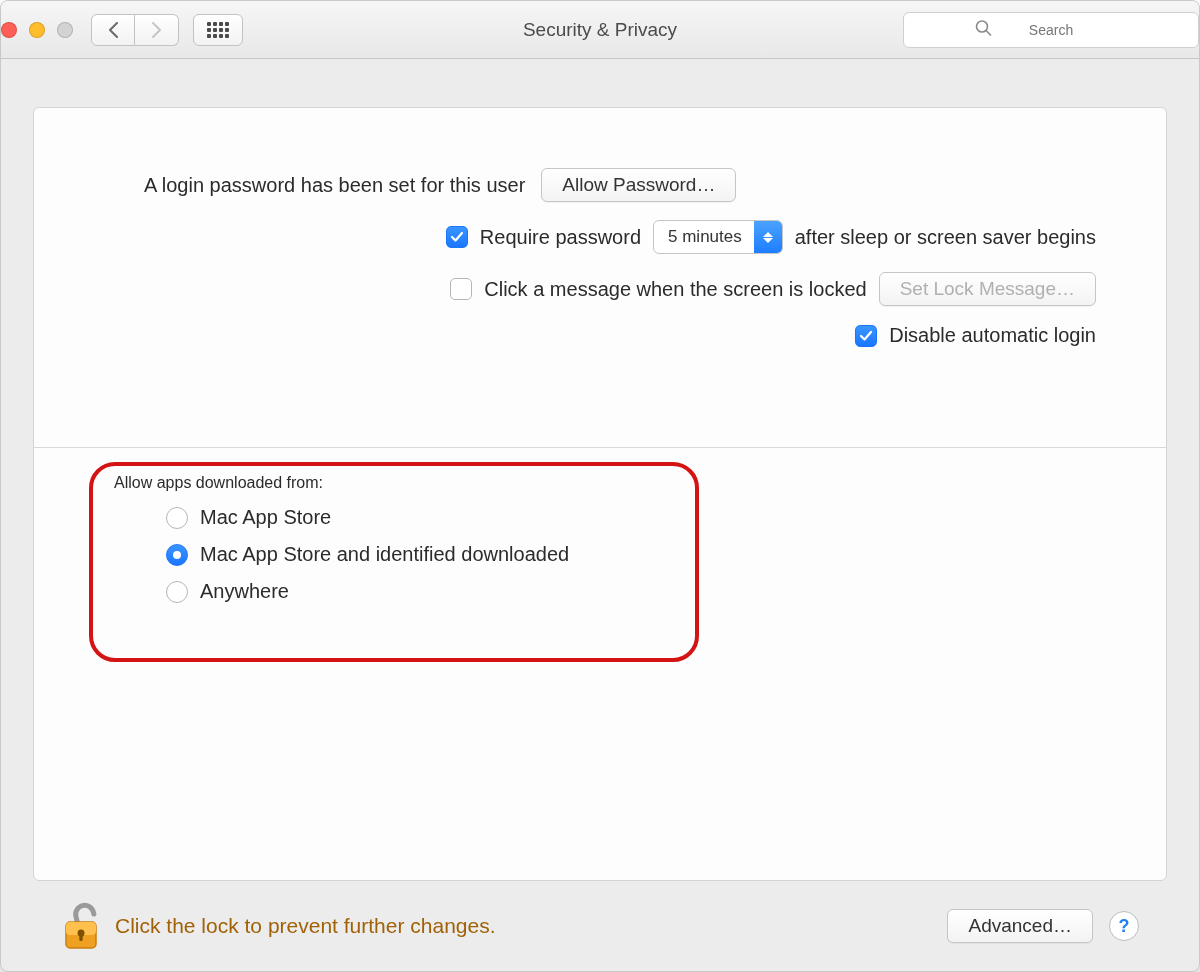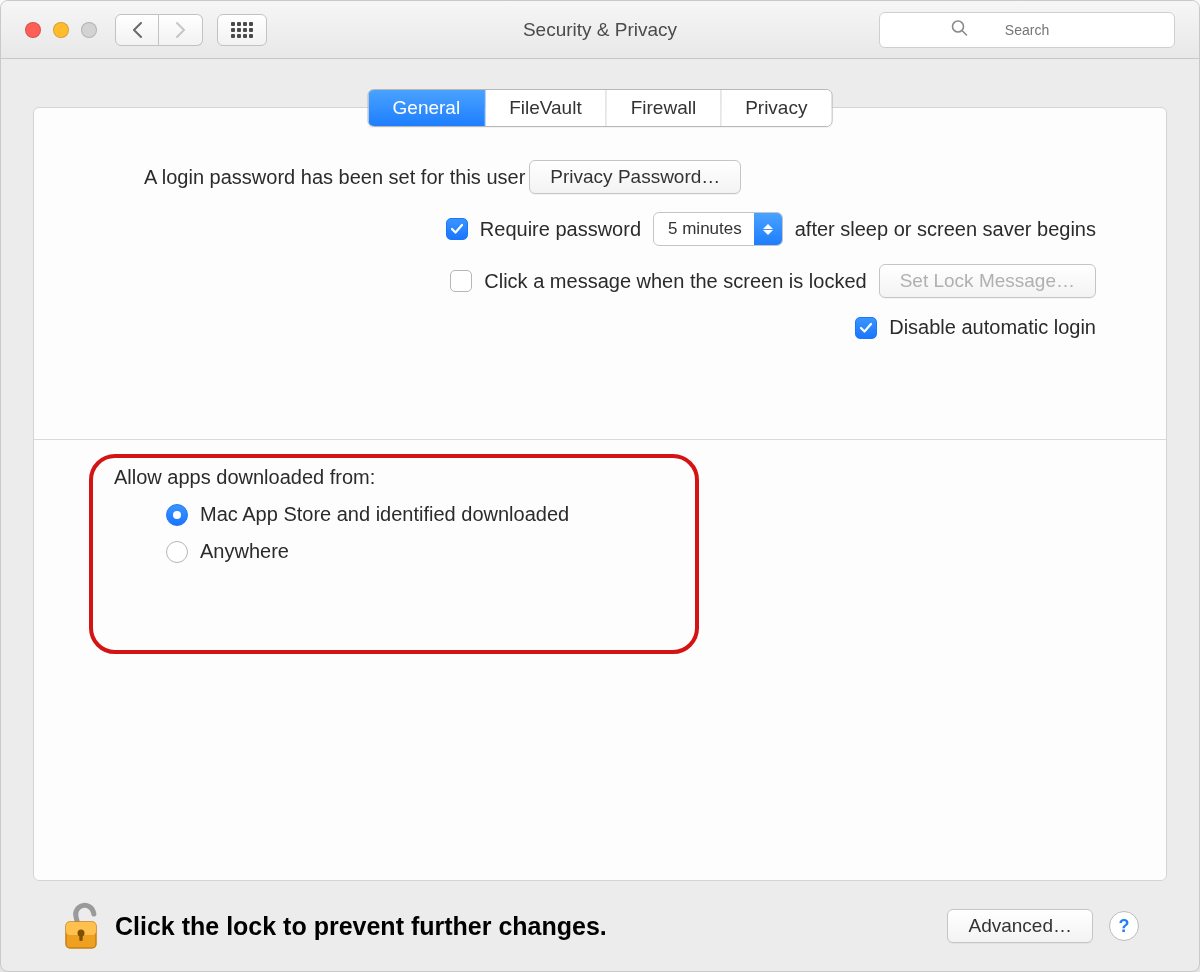--- a/index.html
+++ b/index.html
@@ -21,21 +21,21 @@
     flex-direction: column;
     overflow: hidden;
   }
   
   .titlebar {
     height: 58px;
     background: linear-gradient(#f6f6f6, #e8e8e8);
     border-bottom: 1px solid #c7c7c7;
     display: flex;
     align-items: center;
-    padding: 0 24px;
+    padding: 0 0;
     position: relative;
   }
   .traffic {
     display: flex;
     gap: 12px;
     align-items: center;
   }
   .tl { width: 16px; height: 16px; border-radius: 50%; border: 1px solid rgba(0,0,0,0.15); }
   .tl.red { background: #ff5f57; }
   .tl.yellow { background: #ffbd2e; }
@@ -126,21 +126,21 @@
     cursor: pointer;
   }
   .tab:last-child { border-right: none; }
   .tab.active {
     background: linear-gradient(#4aa2ff, #1d7eff);
     color: #fff;
     border-right-color: #1d7eff;
   }
   
   .row { display: flex; align-items: center; font-size: 20px; color: #2b2b2b; }
-  .row1 { margin-top: 0; margin-left: 40px; gap: 4px; }
+  .row1 { margin-top: 8px; margin-left: 40px; gap: 16px; }
   .btn {
     display: inline-flex; align-items: center; justify-content: center;
     background: linear-gradient(#ffffff, #f3f3f3);
     border: 1px solid #c5c5c5;
     border-radius: 6px;
     font-size: 19px;
     color: #333;
     padding: 5px 20px;
     cursor: pointer;
     box-shadow: 0 1px 0 rgba(0,0,0,0.04);
@@ -198,40 +198,40 @@
     position: relative;
   }
   .annot-box {
     position: absolute;
     left: -15px; top: -12px;
     width: 610px; height: 200px;
     border: 4px solid #d41414;
     border-radius: 26px;
     pointer-events: none;
   }
-  .gk-title { font-size: 20px; color: #2b2b2b; margin-left: 10px; }
+  .gk-title { font-size: 16px; color: #2b2b2b; margin-left: 10px; }
   .radio-group { margin-top: 14px; margin-left: 62px; display:flex; flex-direction:column; gap: 14px; }
   .radio-row { display:flex; align-items:center; gap: 12px; font-size:20px; color:#2b2b2b; }
   .radio {
     width: 22px; height: 22px; border-radius: 50%;
     border: 1px solid #b6b6b6; background:#fff;
     display:inline-flex; align-items:center; justify-content:center;
     flex-shrink:0; cursor:pointer;
   }
   .radio.checked { background: linear-gradient(#3a95ff,#1a76ff); border-color:#1a76ff; }
   .radio.checked::after { content:''; width:8px; height:8px; border-radius:50%; background:#fff; }
   
   .footer {
     height: 90px;
     padding: 0 28px;
     display:flex; align-items:center;
   }
   .lock-area { display:flex; align-items:center; gap:14px; cursor:pointer; }
   .lock-icon { width:40px; height:52px; }
-  .lock-text { color:#000000; font-size:25px;font-weight:bold; }
+  .lock-text { color:#a16207; font-size:21px; }
   .spacer { flex:1; }
   .help-btn {
     width:30px; height:30px; border-radius:50%;
     border:1px solid #bcbcbc; background:#fff;
     color:#1f7ef8; font-size:18px; font-weight:600;
     display:inline-flex; align-items:center; justify-content:center;
     margin-left: 16px; cursor:pointer;
   }
 </style>
 </head>
@@ -281,30 +281,24 @@
             <line x1="11.2" y1="11.2" x2="15.5" y2="15.5" stroke="#8a8a8a" stroke-width="1.6" stroke-linecap="round"></line>
           </svg>
       </span>
       <input class="search-input" type="text" placeholder="Search" style="">
     </div>
   </div>
 
   <div class="content">
     <div class="panel">
 
-      <div class="tabs">
-        <div class="tab active">General</div>
-        <div class="tab">FileVault</div>
-        <div class="tab">Firewall</div>
-        <div class="tab">Privacy</div>
-      </div>
 
       <div class="row row1">
         <span>A login password has been set for this user</span>
-        <button class="btn">Privacy Password…</button>
+        <button class="btn">Allow Password…</button>
       </div>
 
       <div class="row row2 indent">
         <span class="checkbox checked">
           <svg width="14" height="14" viewBox="0 0 14 14">
               <path d="M2 7 L5.5 10.5 L12 3" stroke="#fff" stroke-width="2.2" fill="none" stroke-linecap="round" stroke-linejoin="round"></path>
             </svg>
         </span>
         <span>Require password</span>
         <span class="select">
@@ -331,20 +325,24 @@
         <span>Disable automatic login</span>
       </div>
 
       <hr class="divider">
 
       <div class="gatekeeper">
         <div class="annot-box"></div>
         <div class="gk-title">Allow apps downloaded from:</div>
         <div class="radio-group">
           <div class="radio-row">
+            <span class="radio"></span>
+            <span>Mac App Store</span>
+          </div>
+          <div class="radio-row">
             <span class="radio checked"></span>
             <span>Mac App Store and identified downloaded</span>
           </div>
           <div class="radio-row">
             <span class="radio"></span>
             <span>Anywhere</span>
           </div>
         </div>
       </div>
 

